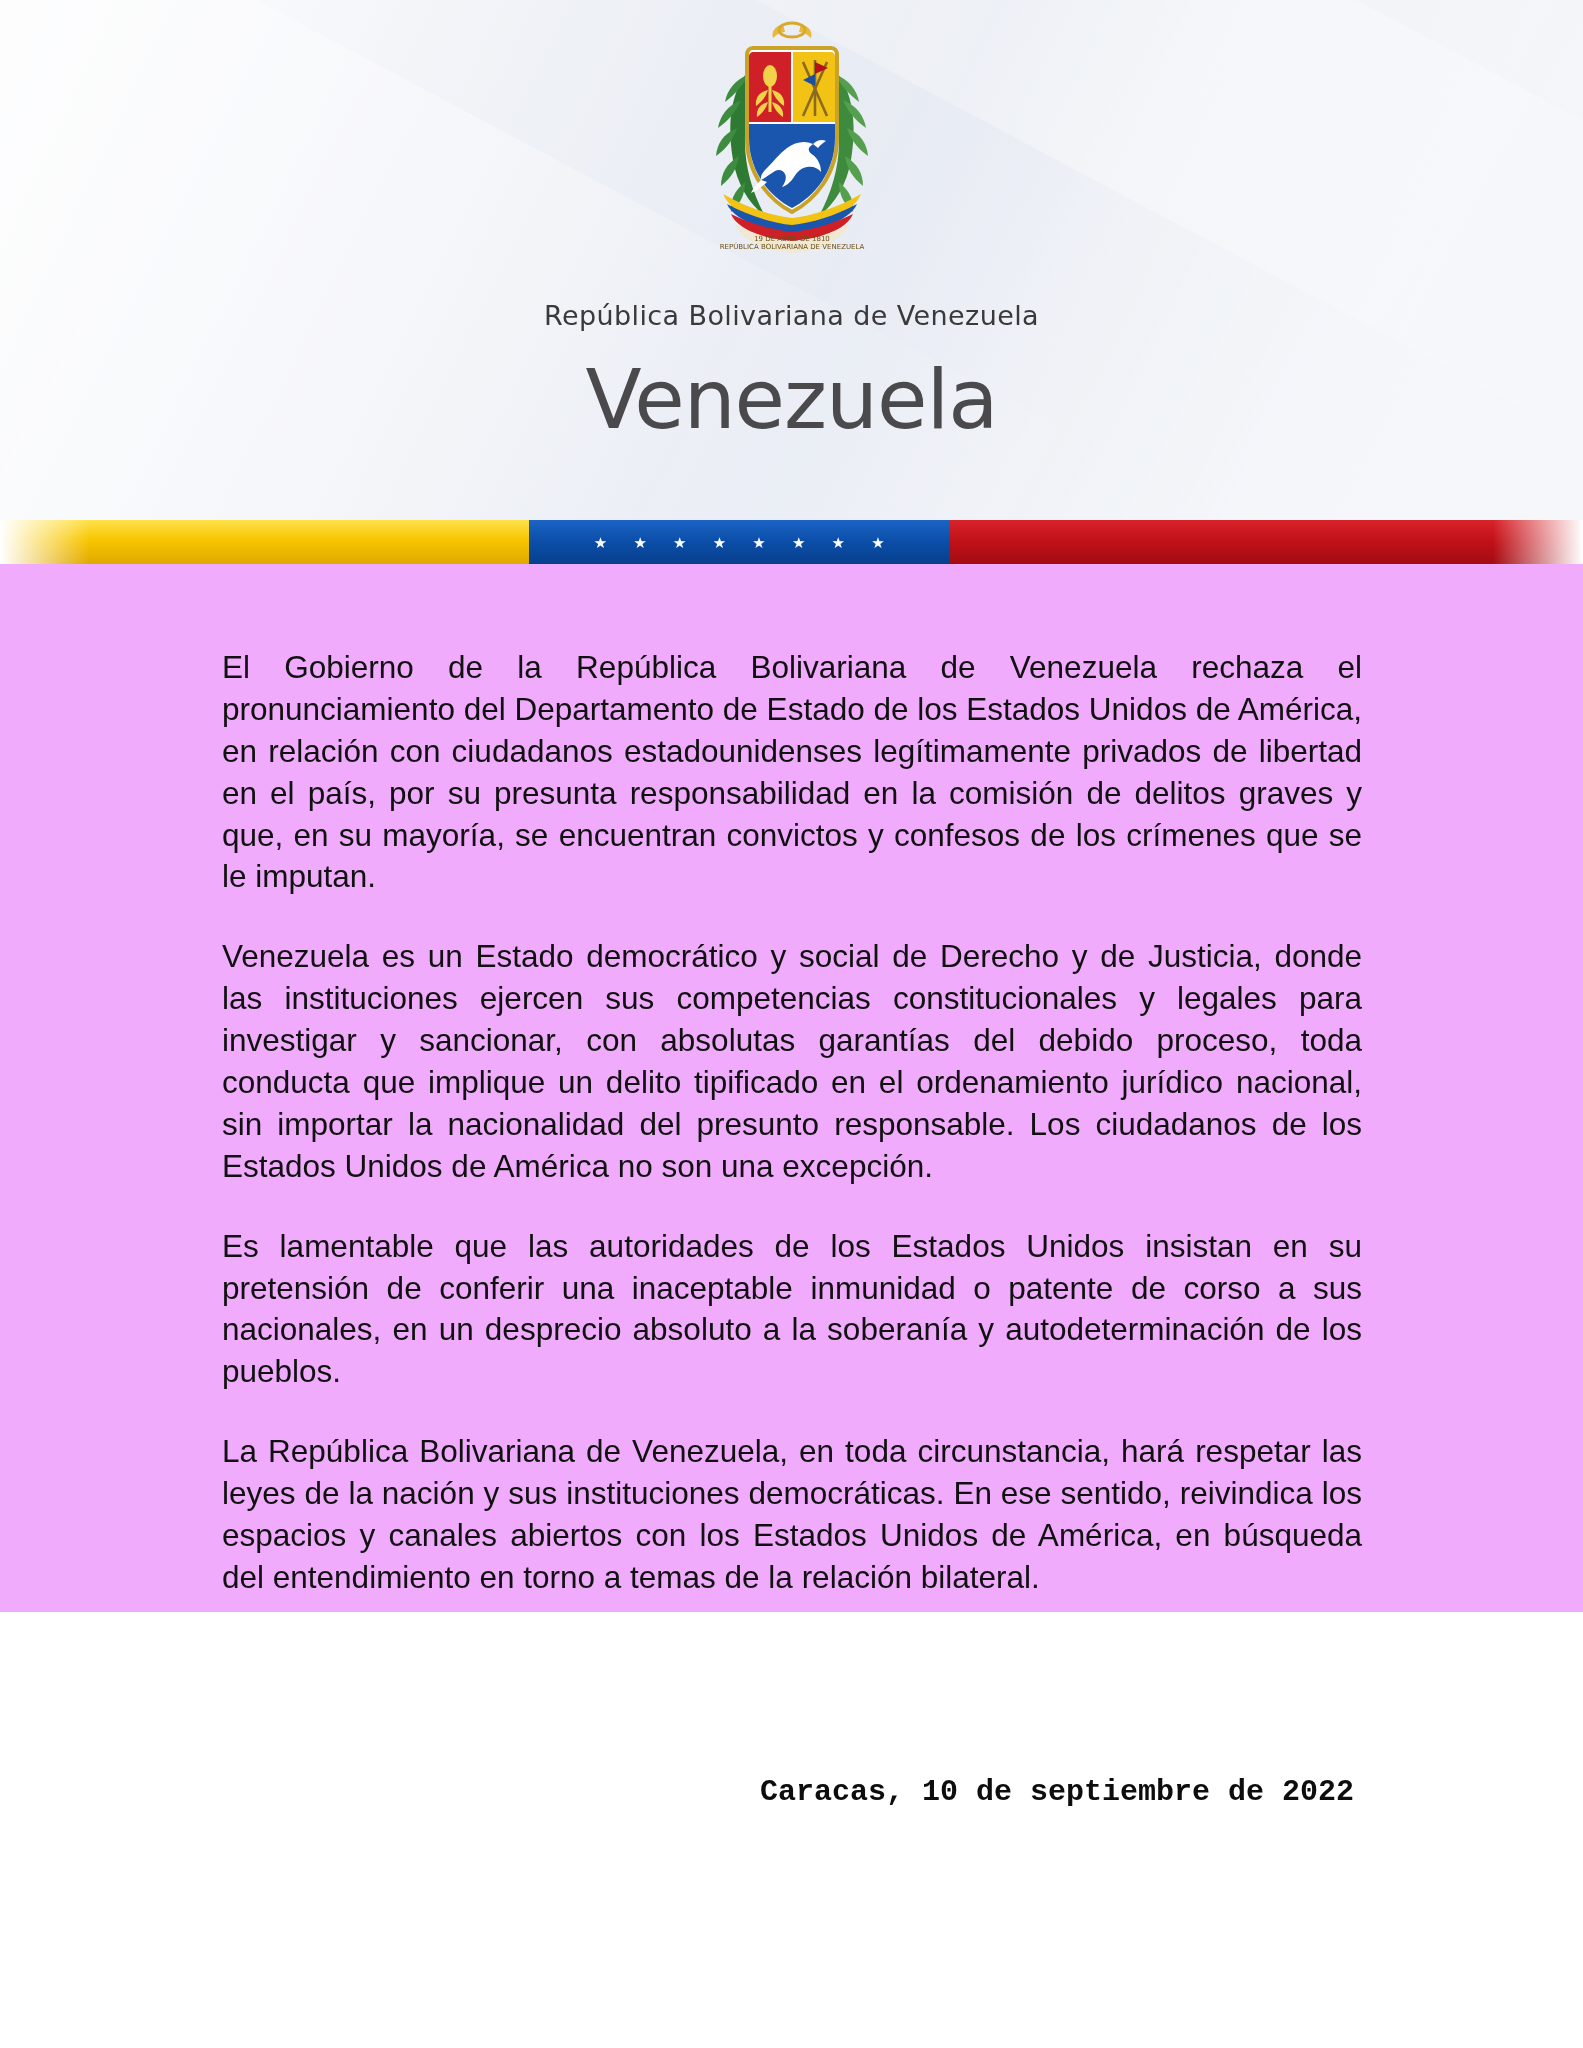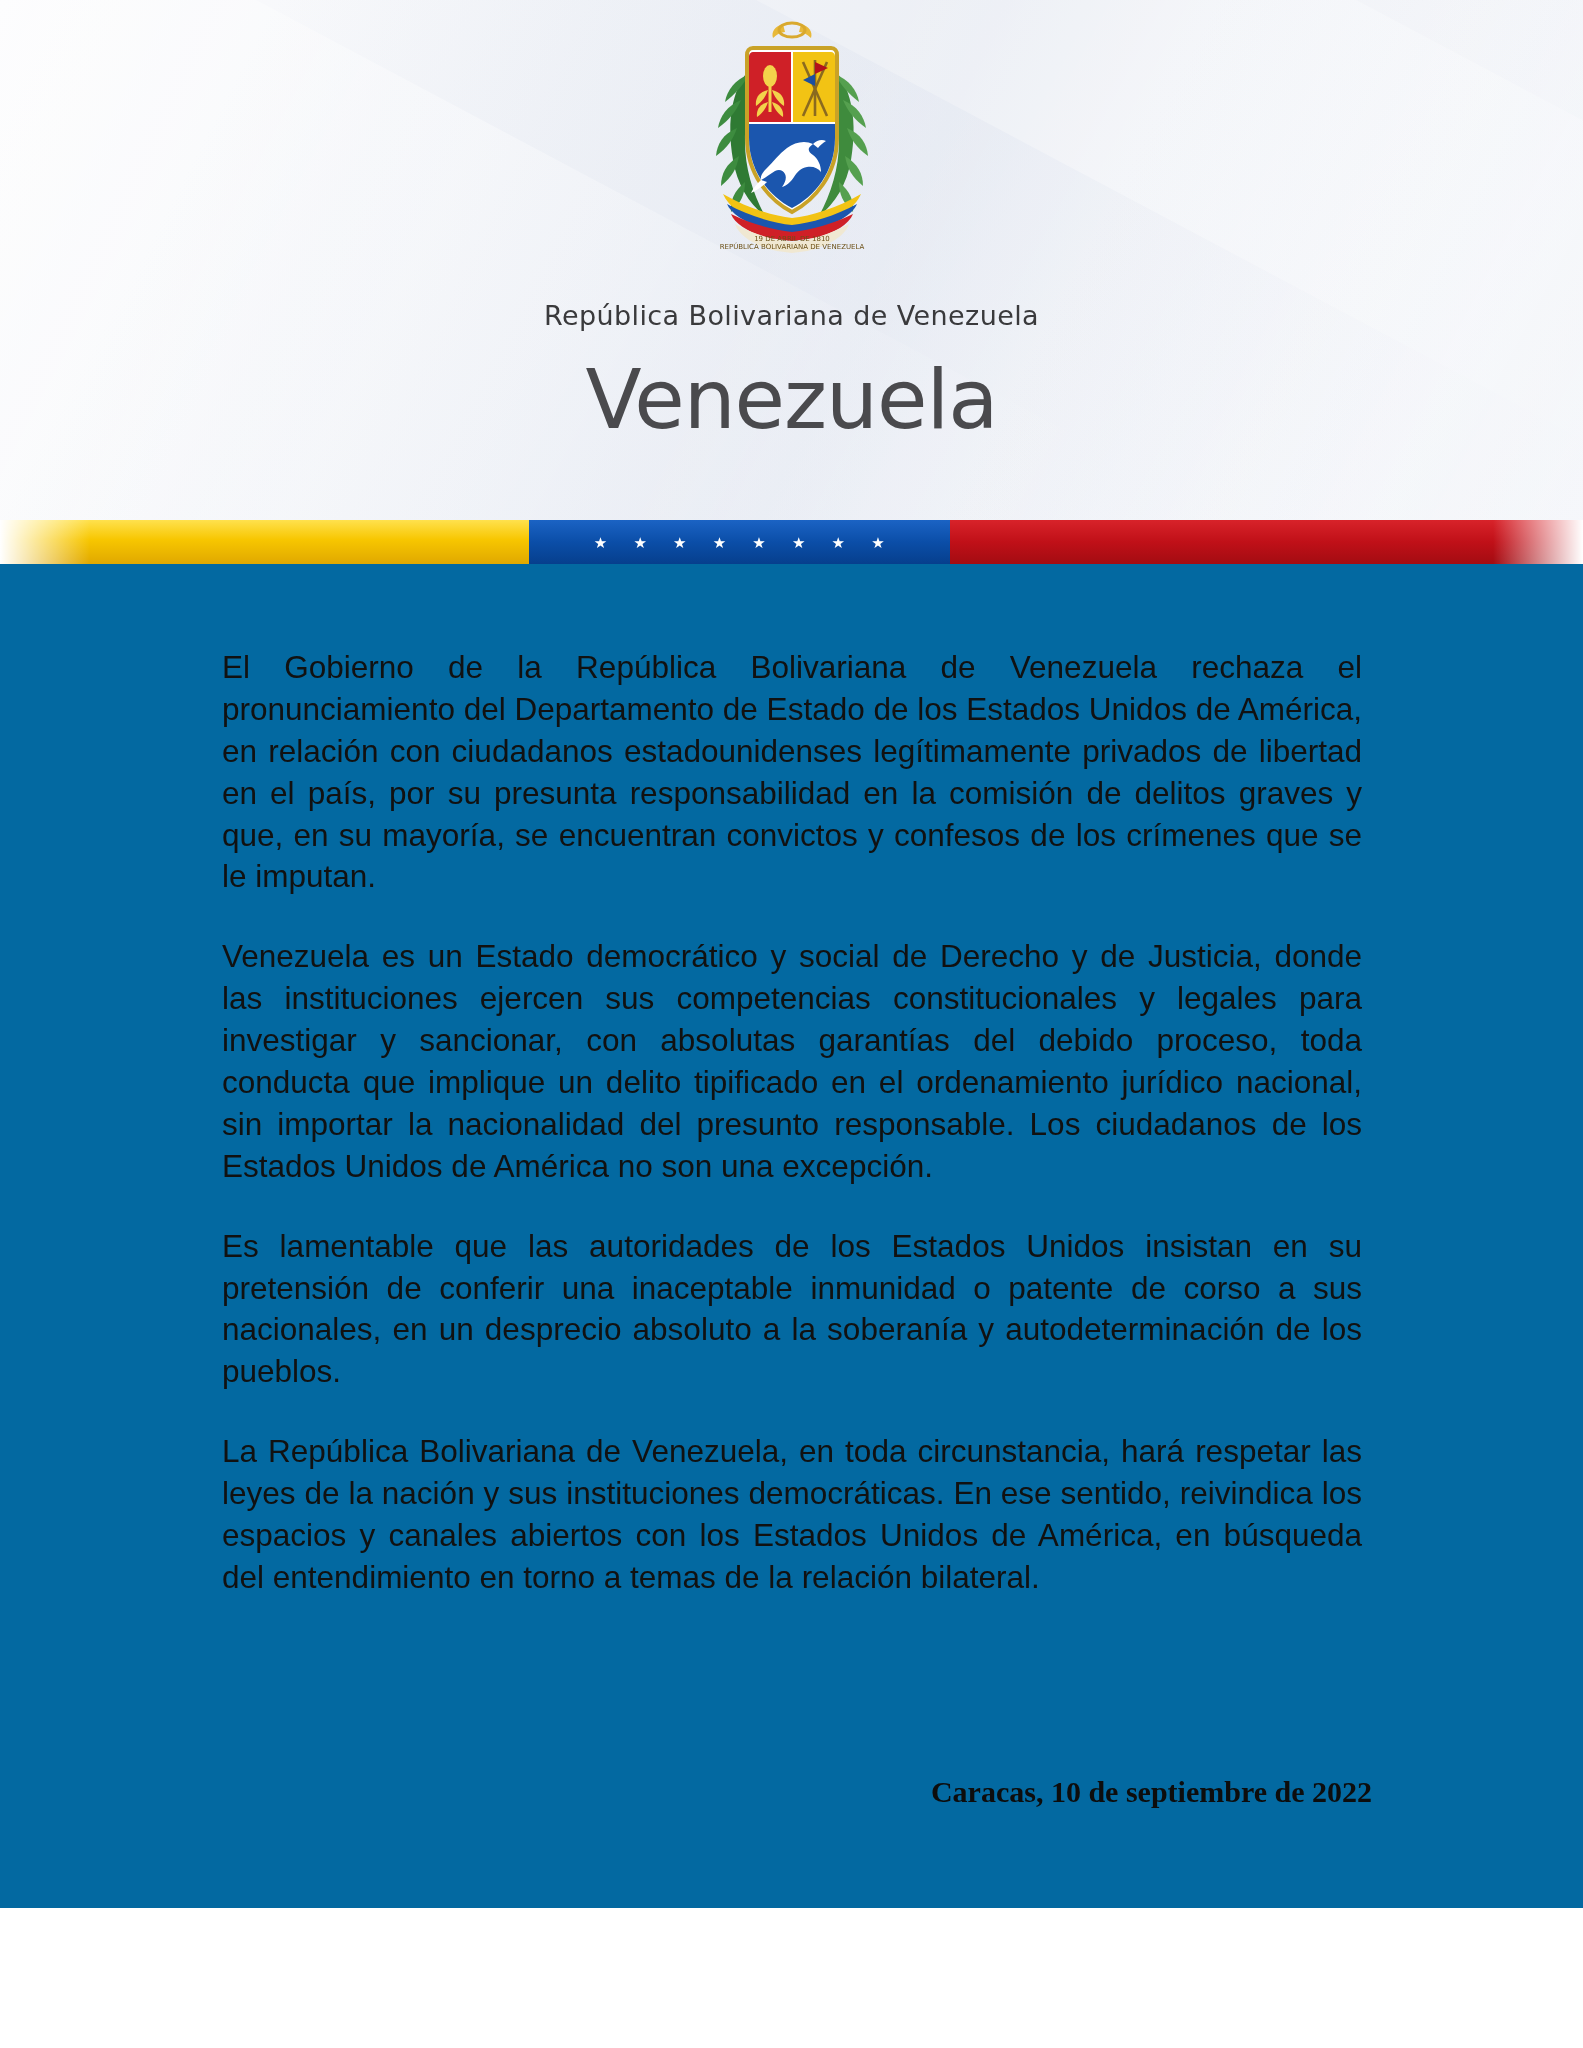--- a/index.html
+++ b/index.html
@@ -10,22 +10,22 @@
     width: 1583px;
     height: 2048px;
     background: #ffffff;
     font-family: "Liberation Sans", sans-serif;
     overflow: hidden;
   }
 
   .page {
     position: relative;
     width: 1583px;
-    height: 1908px;
-    background: #0369a1;
+    height: 1612px;
+    background: #f0abfc;
   }
 
   
   .header {
     position: relative;
     width: 100%;
     height: 520px;
     background: linear-gradient(115deg, #fdfdfe 0%, #f2f4f8 32%, #eceff5 55%, #f6f7fa 78%, #fbfcfd 100%);
     overflow: hidden;
   }
@@ -119,27 +119,27 @@
     color: #111111;
     text-align: justify;
     text-justify: inter-word;
     margin: 0 0 38px 0;
   }
   .para:last-of-type { margin-bottom: 16px; }
 
   .signoff {
     position: absolute;
     top: 1775px;
-    left: 232px;
+    left: 214px;
     width: 1140px;
     text-align: right;
     font-size: 30px;
     font-weight: bold;
     color: #0d0d0d;
-    font-family: Liberation Serif, serif;
+    font-family: Liberation Mono, monospace;
   }
 </style>
 </head>
 <body>
 
 <div class="page">
 
   <div class="header">
     <div class="diag d1"></div>
     <div class="diag d2"></div>

